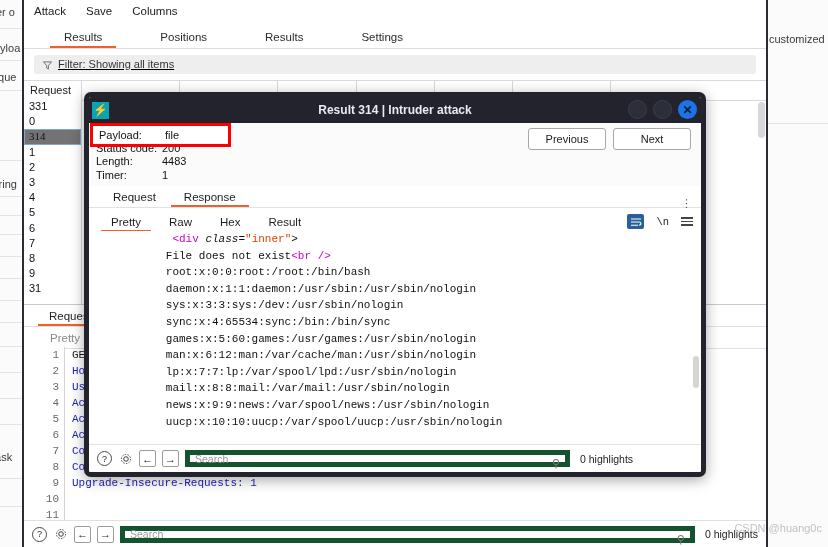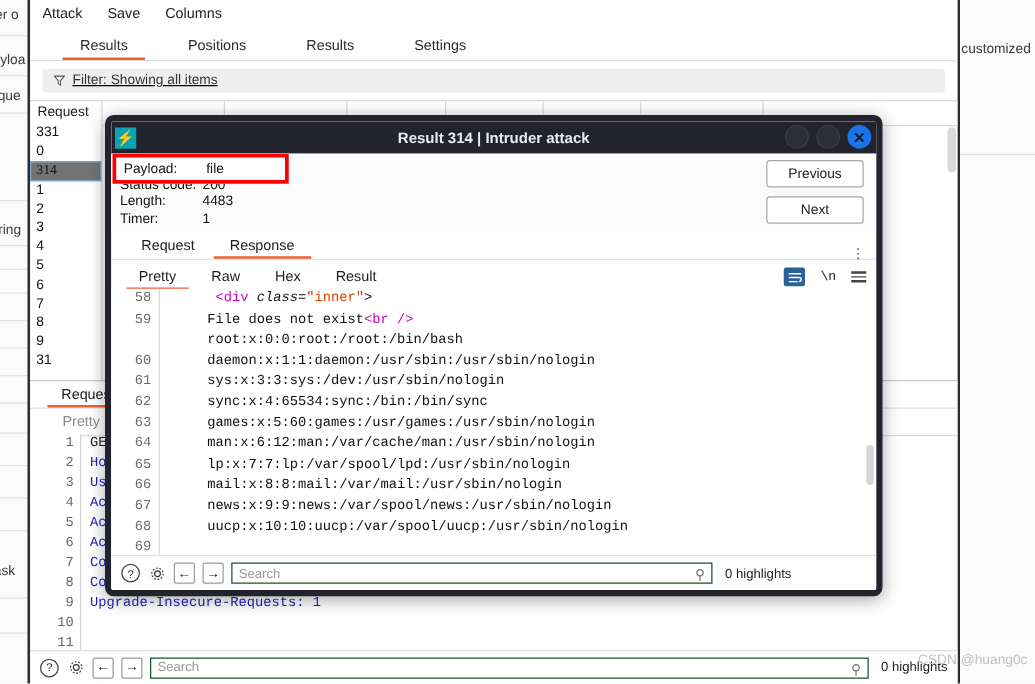--- a/index.html
+++ b/index.html
@@ -59,21 +59,21 @@
   }
   .menubar span { cursor: default; }
 
   .tabstrip {
     height: 26px;
     display: flex;
     align-items: flex-end;
     border-bottom: 1px solid #dcdcdc;
     background: #ffffff;
     padding-left: 18px;
-    gap: 4px;
+    gap: 14px;
     font-size: 11.5px;
   }
   .tabstrip .tab {
     padding: 0 22px 5px 22px;
     color: #2b2b2b;
     position: relative;
   }
   .tabstrip .tab.active::after {
     content: "";
     position: absolute;
@@ -252,21 +252,21 @@
     border: 1px solid #9b9b9b;
     border-radius: 2px;
     display: flex; align-items: center; justify-content: center;
     font-size: 11px; color: #222;
     background: #fff;
     box-sizing: border-box;
   }
   .search-box {
     flex: 1;
     height: 17px;
-    border: 1px solid #14532d;
+    border: 5px solid #14532d;
     background: #fff;
     display: flex;
     align-items: center;
     padding: 0 5px;
     font-size: 10.5px;
     color: #999;
     box-sizing: border-box;
     position: relative;
   }
   .search-box .mag {
@@ -391,21 +391,21 @@
     align-items: center;
     font-size: 11px;
     padding-left: 6px;
     color: #111;
   }
   .redbox .rb-key { width: 66px; }
 
   .nav-btns {
     position: absolute;
     right: 10px; top: 5px;
-    display: flex; flex-direction: column; gap: 7px; text-align: right;
+    display: flex; flex-direction: row; gap: 7px; text-align: right;
   }
   .nav-btn {
     width: 76px; height: 20px;
     border: 1px solid #a8a8a8;
     border-radius: 3px;
     background: #fff;
     font-size: 11px;
     color: #1a1a1a;
     display: flex; align-items: center; justify-content: center;
   }
@@ -752,35 +752,20 @@
           <span class="nl-icon">\n</span>
           <span class="hamb">
               <i></i>
               <i></i>
               <i></i>
             </span>
         </div>
       </div>
 
       <div class="m-code">
-        <div class="m-gutter">
-          <div class="cl">58</div>
-          <div class="cl">59</div>
-          <div class="cl"></div>
-          <div class="cl">60</div>
-          <div class="cl">61</div>
-          <div class="cl">62</div>
-          <div class="cl">63</div>
-          <div class="cl">64</div>
-          <div class="cl">65</div>
-          <div class="cl">66</div>
-          <div class="cl">67</div>
-          <div class="cl">68</div>
-          <div class="cl">69</div>
-        </div>
         <div class="m-body" id="response-body">
             <div class="cl"><span>    </span><span class="tok-tag">&lt;div</span><span class="tok-attr"> class=</span><span class="tok-str">"inner"</span><span class="tok-attr">&gt;</span></div>
             <div class="cl"><span>   File does not exist</span><span class="tok-tag">&lt;br /&gt;</span></div>
             <div class="cl"><span>   root:x:0:0:root:/root:/bin/bash</span></div>
             <div class="cl"><span>   daemon:x:1:1:daemon:/usr/sbin:/usr/sbin/nologin</span></div>
             <div class="cl"><span>   sys:x:3:3:sys:/dev:/usr/sbin/nologin</span></div>
             <div class="cl"><span>   sync:x:4:65534:sync:/bin:/bin/sync</span></div>
             <div class="cl"><span>   games:x:5:60:games:/usr/games:/usr/sbin/nologin</span></div>
             <div class="cl"><span>   man:x:6:12:man:/var/cache/man:/usr/sbin/nologin</span></div>
             <div class="cl"><span>   lp:x:7:7:lp:/var/spool/lpd:/usr/sbin/nologin</span></div>

